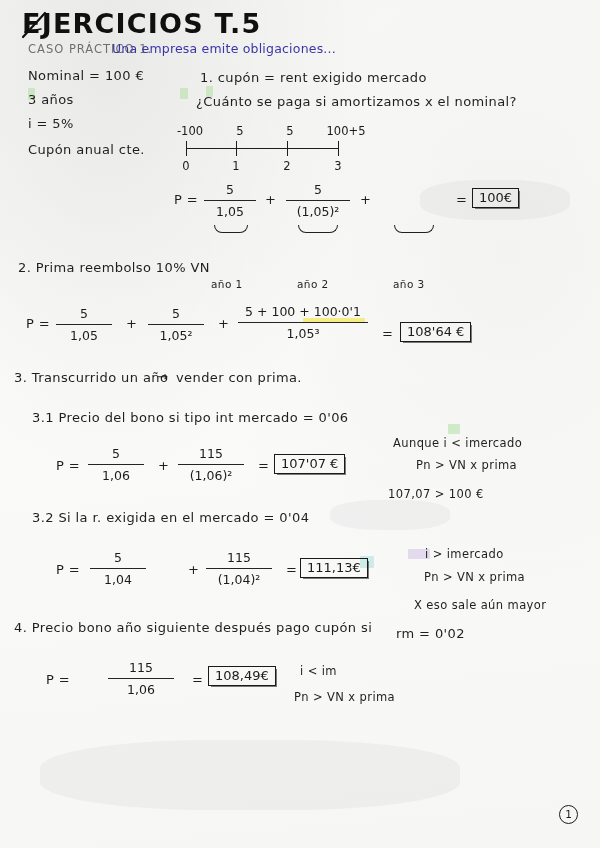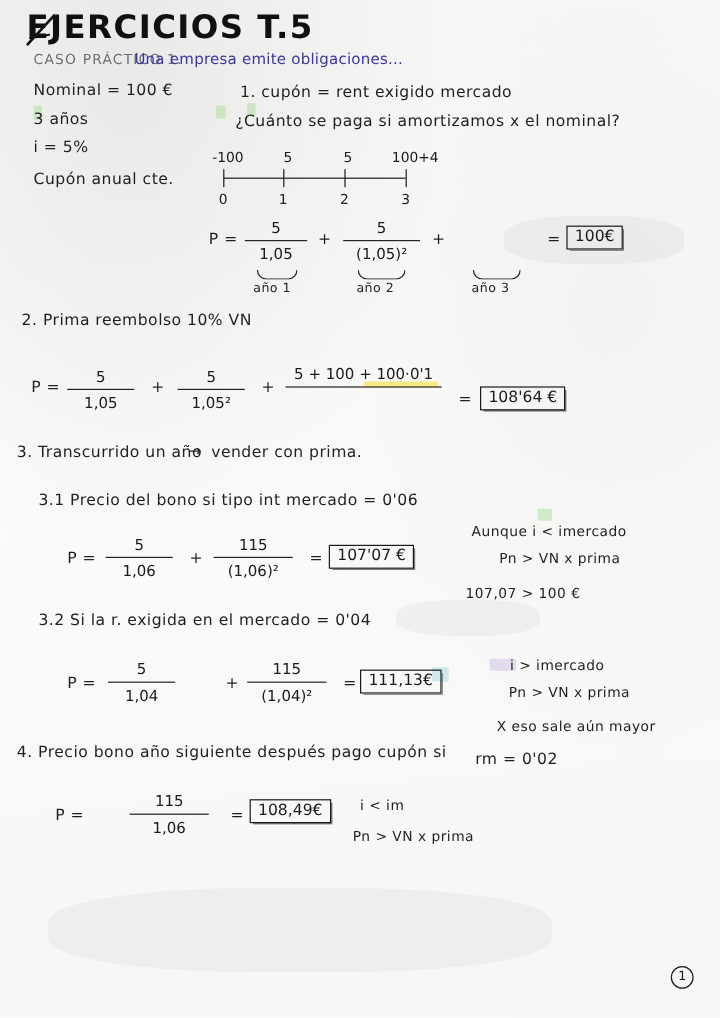--- a/index.html
+++ b/index.html
@@ -47,21 +47,21 @@
     top: 10px;
     left: 21px;
     width: 26px;
     height: 30px;
   }
 
   
   .t-sub  { font-size: 11.5px; letter-spacing: 1px; }
   .t-body { font-size: 13px; }
   .t-small{ font-size: 11.5px; }
-  .t-tiny { font-size: 10.5px; }
+  .t-tiny { font-size: 10.5px; margin-top: 44px; }
 
   
   .frac {
     position: absolute;
     text-align: center;
     font-size: 12.5px;
     line-height: 1.25;
   }
   .frac .num {
     display: block;
@@ -190,21 +190,21 @@
     <div class="tl-axis"></div>
 
     <div class="tl-tick" style="left:0px;"></div>
     <div class="tl-tick" style="left:50px;"></div>
     <div class="tl-tick" style="left:101px;"></div>
     <div class="tl-tick" style="left:152px;"></div>
 
     <div class="tl-above" style="left:4px;">-100</div>
     <div class="tl-above" style="left:54px;">5</div>
     <div class="tl-above" style="left:104px;">5</div>
-    <div class="tl-above" style="left:160px;">100+4</div>
+    <div class="tl-above" style="left:160px;">100+5</div>
 
     <div class="tl-below" style="left:0px;">0</div>
     <div class="tl-below" style="left:50px;">1</div>
     <div class="tl-below" style="left:101px;">2</div>
     <div class="tl-below" style="left:152px;">3</div>
   </div>
 
   <div class="hw t-body" style="left:174px; top:192px;">P =</div>
 
   <div class="frac" style="left:204px; top:182px; width:52px;">
@@ -250,20 +250,21 @@
     <span class="bar"></span>
     <span class="den">1,05²</span>
   </div>
 
   <div class="hw t-body" style="left:218px; top:316px;">+</div>
 
   <div class="hl-yellow" style="left:303px; top:318px; width:62px; height:5px;"></div>
   <div class="frac" style="left:238px; top:304px; width:130px;">
     <span class="num">5 + 100 + 100·0'1</span>
     <span class="bar"></span>
+    <span class="den">1,05³</span>
   </div>
 
   <div class="hw t-body" style="left:382px; top:326px;">=</div>
   <div class="boxed" style="left:400px; top:322px;">108'64 €</div>
 
   <div class="hw t-body" style="left:14px; top:370px;">3. Transcurrido un año</div>
   <div class="hw t-body arrow" style="left:157px; top:369px;">→</div>
   <div class="hw t-body" style="left:176px; top:370px;">vender con prima.</div>
 
   <div class="hw t-body" style="left:32px; top:410px;">3.1 Precio del bono si tipo int mercado = 0'06</div>

